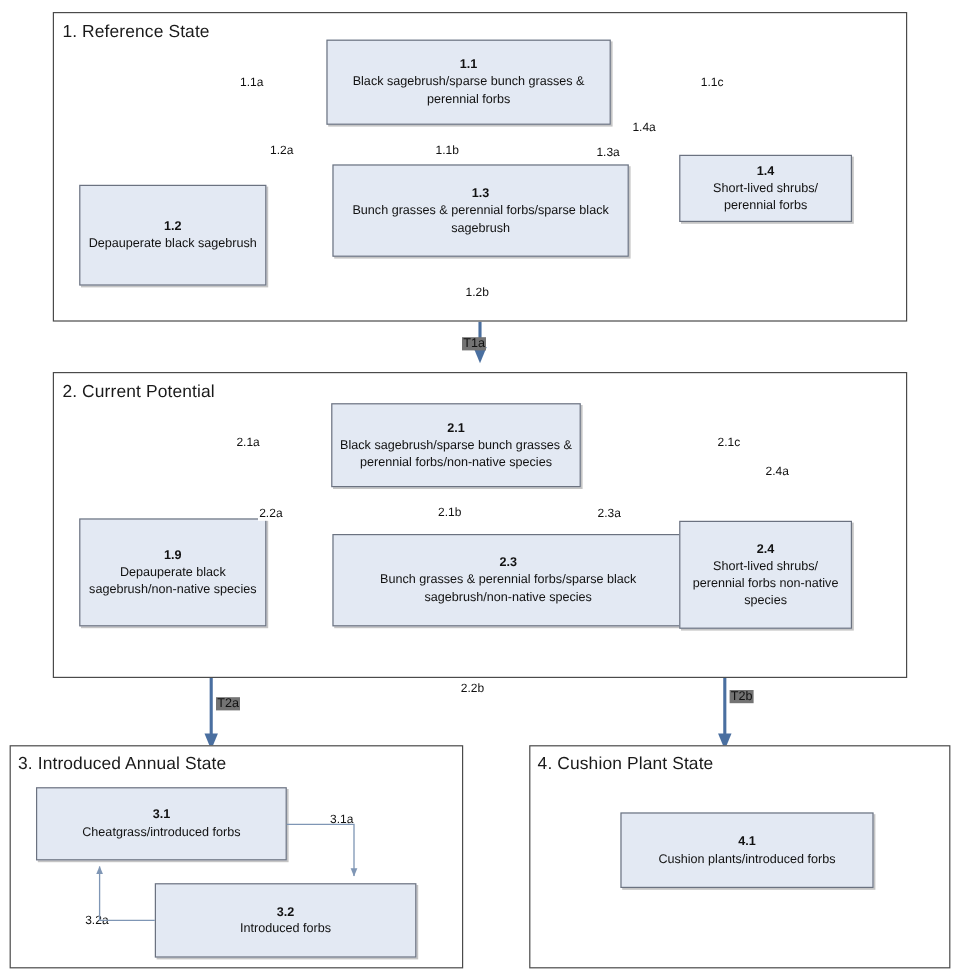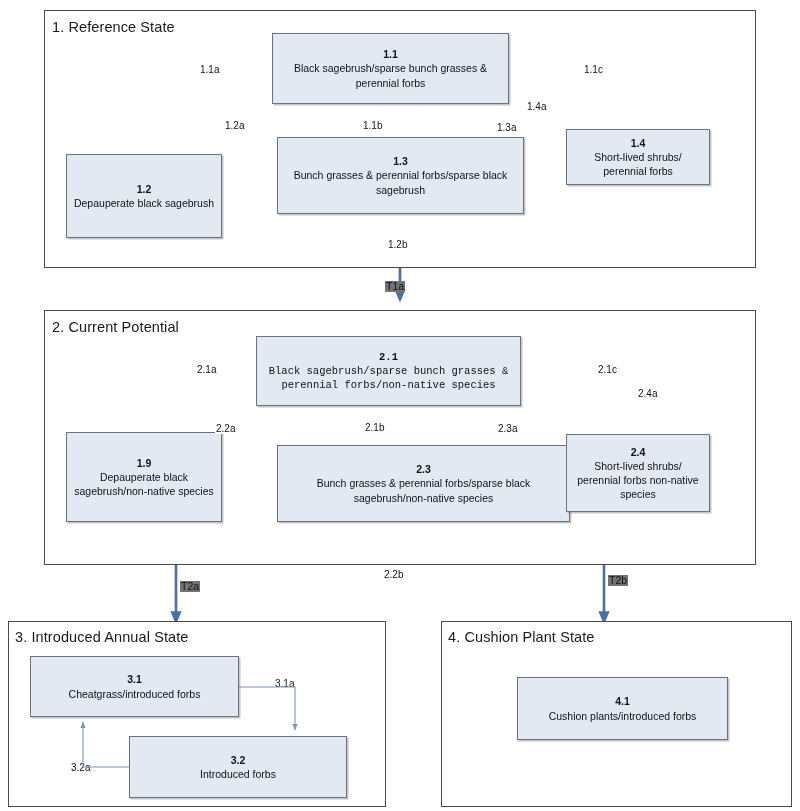--- a/index.html
+++ b/index.html
@@ -176,36 +176,36 @@
   <div class="edge-label" style="left:496px; top:123px;">1.3a</div>
   <div class="edge-label" style="left:583px; top:65px;">1.1c</div>
   <div class="edge-label" style="left:526px; top:102px;">1.4a</div>
   <div class="edge-label" style="left:387px; top:240px;">1.2b</div>
 
   <div class="t-label" style="left:385px; top:281px;">T1a</div>
 
   <div class="state-box" style="left:44px; top:310px; width:712px; height:255px;"></div>
   <div class="state-title" style="left:52px; top:319px;">2. Current Potential</div>
 
-  <div class="phase-box" style="left:256px; top:336px; width:265px; height:70px;font-family:Liberation Mono, monospace;">
+  <div class="phase-box" style="left:276px; top:336px; width:208px; height:70px;">
     <div class="phase-num">2.1</div>
     <div class="phase-label">Black sagebrush/sparse bunch grasses &amp; perennial forbs/non-native species</div>
   </div>
 
   <div class="phase-box" style="left:66px; top:432px; width:156px; height:90px;">
     <div class="phase-num">1.9</div>
     <div class="phase-label">Depauperate black sagebrush/non-native species</div>
   </div>
 
   <div class="phase-box" style="left:277px; top:445px; width:293px; height:77px;">
     <div class="phase-num">2.3</div>
     <div class="phase-label">Bunch grasses &amp; perennial forbs/sparse black sagebrush/non-native species</div>
   </div>
 
-  <div class="phase-box" style="left:566px; top:434px; width:144px; height:78px;">
+  <div class="phase-box" style="left:566px; top:434px; width:144px; height:90px;">
     <div class="phase-num">2.4</div>
     <div class="phase-label">Short-lived shrubs/ perennial forbs non-native species</div>
   </div>
 
   <div class="edge-label" style="left:196px; top:365px;">2.1a</div>
   <div class="edge-label" style="left:215px; top:424px;">2.2a</div>
   <div class="edge-label" style="left:364px; top:423px;">2.1b</div>
   <div class="edge-label" style="left:497px; top:424px;">2.3a</div>
   <div class="edge-label" style="left:597px; top:365px;">2.1c</div>
   <div class="edge-label" style="left:637px; top:389px;">2.4a</div>

